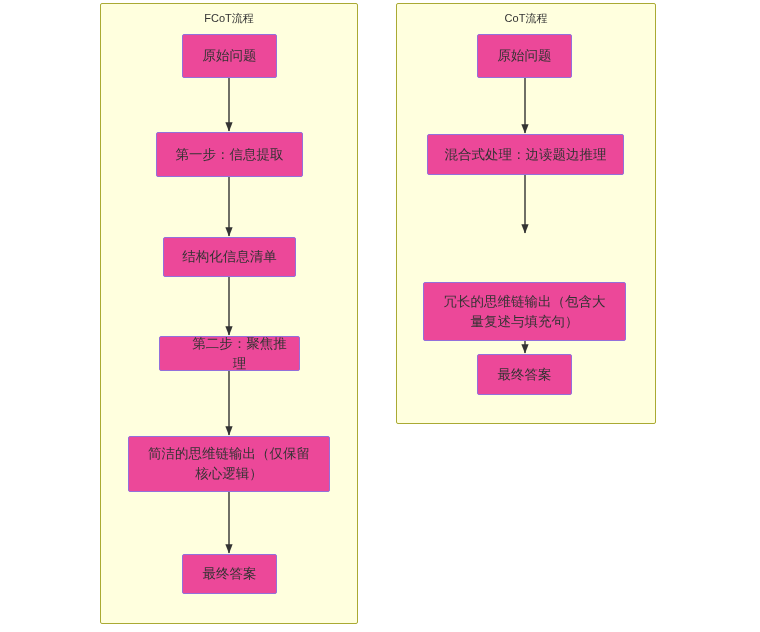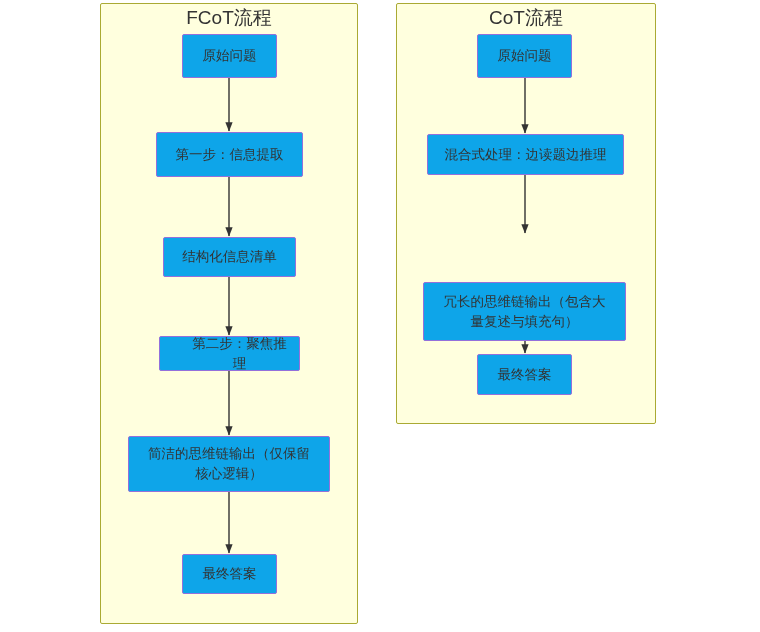--- a/index.html
+++ b/index.html
@@ -43,32 +43,32 @@
     width: 260px;
     height: 421px;
     padding-left: 20px;
   }
   .subgraph-title {
     position: absolute;
     left: 0;
     right: 0;
     top: 6px;
     text-align: center;
-    font-size: 19px;
+    font-size: 11px;
     color: #333333;
     line-height: 16px;
     white-space: nowrap;
     user-select: none;
   }
 
   
   .node {
     position: absolute;
     box-sizing: border-box;
-    background: #0ea5e9;
+    background: #ec4899;
     border: 1px solid #9370db;
     border-radius: 2px;
     display: flex;
     align-items: center;
     justify-content: center;
     text-align: center;
     color: #333333;
     font-size: 13.5px;
     line-height: 20px;
     padding: 2px 6px;

